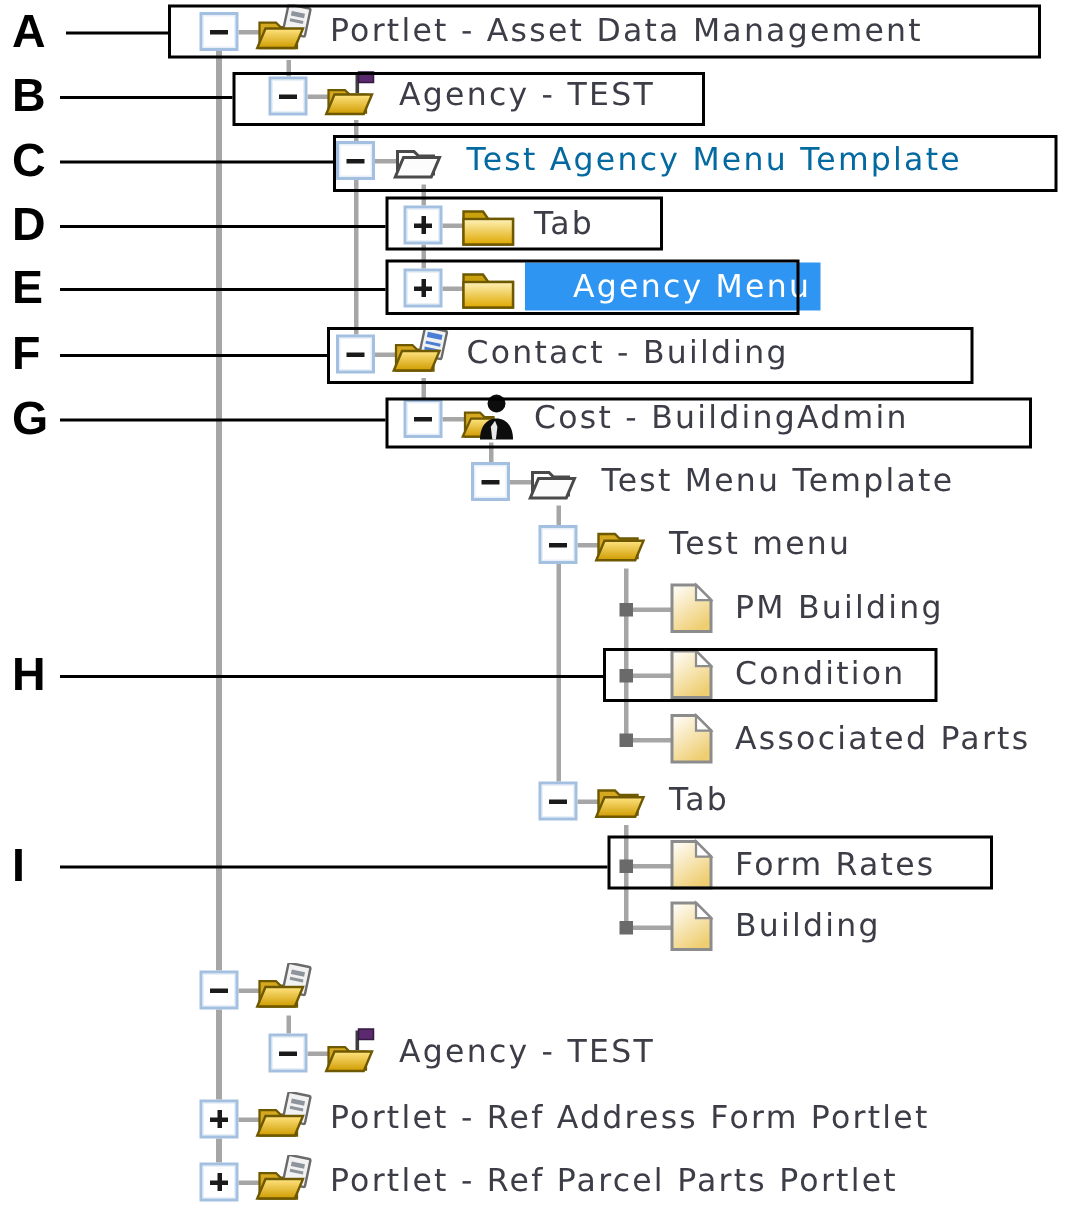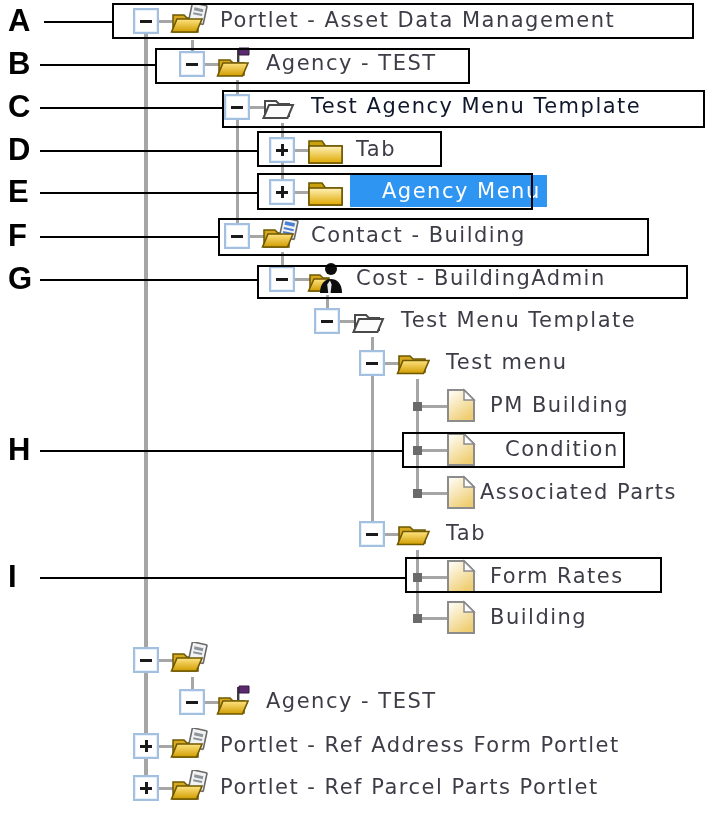--- a/index.html
+++ b/index.html
@@ -86,21 +86,21 @@
       </svg></div>
     <div class="node-label" style="color: rgb(61, 61, 71); left: 266px; top: 48px;">Agency - TEST</div>
     <div class="hline" style="left: 237px; top: 106px; width: 28px; height: 3px;"></div>
     <div class="expander" style="left: 224px; top: 94px;">
       <div class="h"></div>
     </div>
     <div class="icon" style="left: 261px; top: 89px; width: 40px; height: 36px;"><svg viewBox="0 0 40 36" width="40" height="36">
         <path d="M4 12 h11 l3 3 h10 v12 H4 Z" fill="#ffffff" stroke="#4a4a4a" stroke-width="2"></path>
         <path d="M2.5 29 L8 16 H32 L26.5 29 Z" fill="#fcfcfc" stroke="#4a4a4a" stroke-width="2"></path>
       </svg></div>
-    <div class="node-label" style="color: #0f172a; left: 311px; top: 91px;">Test Agency Menu Template</div>
+    <div class="node-label" style="color: #0369a1; left: 311px; top: 91px;">Test Agency Menu Template</div>
     <div class="hline" style="left: 282px; top: 149px; width: 28px; height: 3px;"></div>
     <div class="expander" style="left: 269px; top: 137px;">
       <div class="h"></div>
       <div class="v"></div>
     </div>
     <div class="icon" style="left: 306px; top: 132px; width: 40px; height: 36px;"><svg viewBox="0 0 40 36" width="40" height="36">
         <path d="M3 9 h13 l3.5 5 H36 v17 H3 Z" fill="#caa10c" stroke="#6e5800" stroke-width="1.6"></path>
         <rect x="3" y="14" width="33" height="17" fill="url(#gradYellowSteep)" stroke="#6e5800" stroke-width="1.6"></rect>
       </svg></div>
     <div class="node-label" style="color: rgb(61, 61, 71); left: 356px; top: 134px;">Tab</div>
@@ -165,28 +165,28 @@
         <path d="M4 2 H20 L30 12 V33 H4 Z" fill="url(#gradDoc)" stroke="#8c8c8c" stroke-width="2"></path>
         <path d="M20 2 L30 12 H20 Z" fill="#ffffff" stroke="#8c8c8c" stroke-width="1.5"></path>
       </svg></div>
     <div class="node-label" style="color: rgb(61, 61, 71); left: 490px; top: 390px;">PM Building</div>
     <div class="hline" style="left: 417px; top: 449px; width: 31px; height: 3px;"></div>
     <div class="bullet" style="left: 413px; top: 446px;"></div>
     <div class="icon" style="left: 444px; top: 432px; width: 40px; height: 36px;"><svg viewBox="0 0 34 36" width="34" height="36">
         <path d="M4 2 H20 L30 12 V33 H4 Z" fill="url(#gradDoc)" stroke="#8c8c8c" stroke-width="2"></path>
         <path d="M20 2 L30 12 H20 Z" fill="#ffffff" stroke="#8c8c8c" stroke-width="1.5"></path>
       </svg></div>
-    <div class="node-label" style="color: rgb(61, 61, 71); left: 490px; top: 434px; margin-left: 15px;">Condition</div>
+    <div class="node-label" style="color: rgb(61, 61, 71); left: 490px; top: 434px;">Condition</div>
     <div class="hline" style="left: 417px; top: 492px; width: 31px; height: 3px;"></div>
     <div class="bullet" style="left: 413px; top: 489px;"></div>
     <div class="icon" style="left: 444px; top: 475px; width: 40px; height: 36px;"><svg viewBox="0 0 34 36" width="34" height="36">
         <path d="M4 2 H20 L30 12 V33 H4 Z" fill="url(#gradDoc)" stroke="#8c8c8c" stroke-width="2"></path>
         <path d="M20 2 L30 12 H20 Z" fill="#ffffff" stroke="#8c8c8c" stroke-width="1.5"></path>
       </svg></div>
-    <div class="node-label" style="color: rgb(61, 61, 71); left: 480px; top: 477px;">Associated Parts</div>
+    <div class="node-label" style="color: rgb(61, 61, 71); left: 490px; top: 477px;">Associated Parts</div>
     <div class="hline" style="left: 372px; top: 533px; width: 28px; height: 3px;"></div>
     <div class="expander" style="left: 359px; top: 521px;">
       <div class="h"></div>
     </div>
     <div class="icon" style="left: 396px; top: 516px; width: 40px; height: 36px;"><svg viewBox="0 0 40 36" width="40" height="36">
         <path d="M3 11 h11 l3 3 h12 v13 H3 Z" fill="#d5a81f" stroke="#6e5800" stroke-width="1.6"></path>
         <path d="M1.5 28.5 L7 15.5 H33 L27.5 28.5 Z" fill="url(#gradYellow)" stroke="#6e5800" stroke-width="1.6"></path>
       </svg></div>
     <div class="node-label" style="color: rgb(61, 61, 71); left: 446px; top: 518px;">Tab</div>
     <div class="hline" style="left: 417px; top: 576px; width: 31px; height: 3px;"></div>

